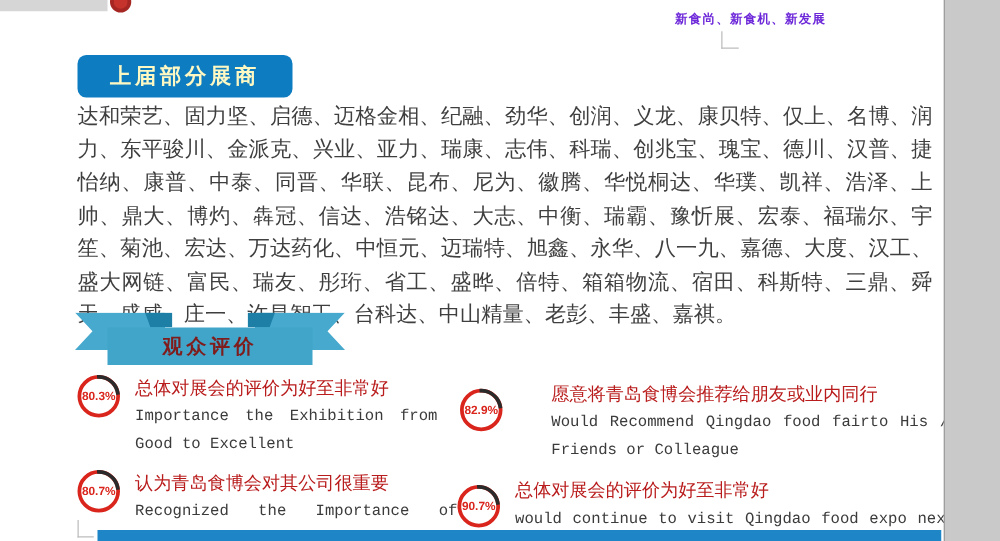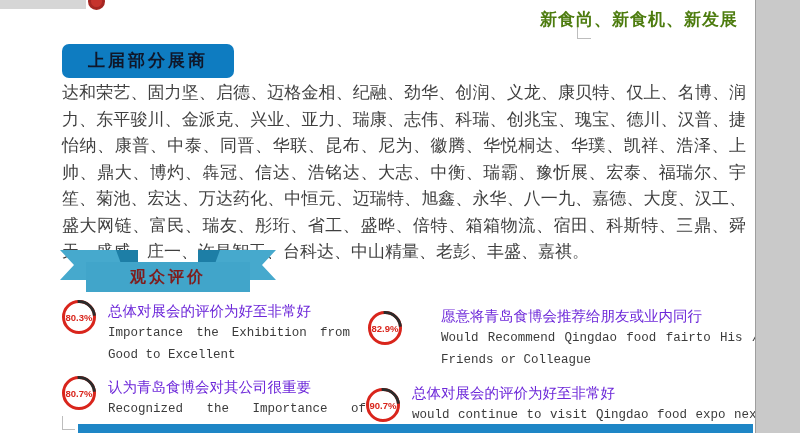--- a/index.html
+++ b/index.html
@@ -15,25 +15,25 @@
                   background:#c9c9c9; border-left:1px solid #9e9e9e; }
   .corner-mark-tr { position:absolute; left:577px; top:25px; width:14px; height:14px;
                     border-left:1px solid #bdbdbd; border-bottom:1px solid #bdbdbd; }
   .corner-mark-bl { position:absolute; left:62px; top:416px; width:13px; height:14px;
                     border-left:1px solid #bdbdbd; border-bottom:1px solid #bdbdbd; }
   .footer-bar { position:absolute; left:78px; top:424px; width:675px; height:9px;
                 background:#1e86c6; z-index:5; }
 
   
   .slogan { position:absolute; left:540px; top:8px; width:200px;
-            font-size:17px; font-weight:bold; color:#4d7c0f; letter-spacing:1px;
+            font-size:10px; font-weight:bold; color:#6d28d9; letter-spacing:1px;
             font-family:"Liberation Sans", sans-serif; }
 
   
-  .exh-badge { position:absolute; left:62px; top:44px; background:#0e7cc1; color:#0f172a;
+  .exh-badge { position:absolute; left:62px; top:44px; background:#0e7cc1; color:#fef9c3;
                font-size:17px; font-weight:bold; letter-spacing:3px;
                padding:5px 26px 6px 26px; border-radius:7px;
                font-family:"Liberation Sans", sans-serif; }
 
   
   .exh-text { position:absolute; left:62px; top:80px; width:684px;
               font-family:"Liberation Serif", serif; font-size:17px; line-height:26.5px;
               color:#3f3f3f; text-align:justify; }
 
   
@@ -54,21 +54,21 @@
   
   .stat { position:absolute; display:flex; align-items:flex-start; }
   .stat-badge { position:relative; width:34px; height:34px; flex:0 0 34px;
                 border:3px solid #d9251c; border-radius:50%;
                 display:flex; align-items:center; justify-content:center; margin-right:12px; }
   .stat-badge::before { content:""; position:absolute; inset:-3px; border-radius:50%;
                 border:3px solid transparent; border-top-color:#2b2b2b;
                 transform:rotate(40deg); }
   .stat-badge .pct { color:#d9251c; font-weight:bold; font-size:9.5px;
                      font-family:"Liberation Sans", sans-serif; white-space:nowrap; }
-  .stat-zh { font-family:"Liberation Serif", serif; font-size:14.5px; color:#6d28d9;
+  .stat-zh { font-family:"Liberation Serif", serif; font-size:14.5px; color:#b91c1c;
              line-height:22px; }
   .stat-en { font-family:"Liberation Mono", monospace; font-size:12.5px; color:#3b3b3b;
              line-height:22px; text-align:justify; }
   #stat-0 { left:62px;  top:300px; } #stat-0 .stat-text { width:242px; }
   #stat-1 { left:368px; top:305px; } #stat-1 .stat-text { width:350px;margin-left:27px; }
   #stat-2 { left:62px;  top:376px; } #stat-2 .stat-text { width:258px; }
   #stat-3 { left:366px; top:382px; } #stat-3 .stat-text { width:352px; }
   #stat-1 .stat-badge, #stat-3 .stat-badge { margin-top:6px; }
 </style>
 </head>

